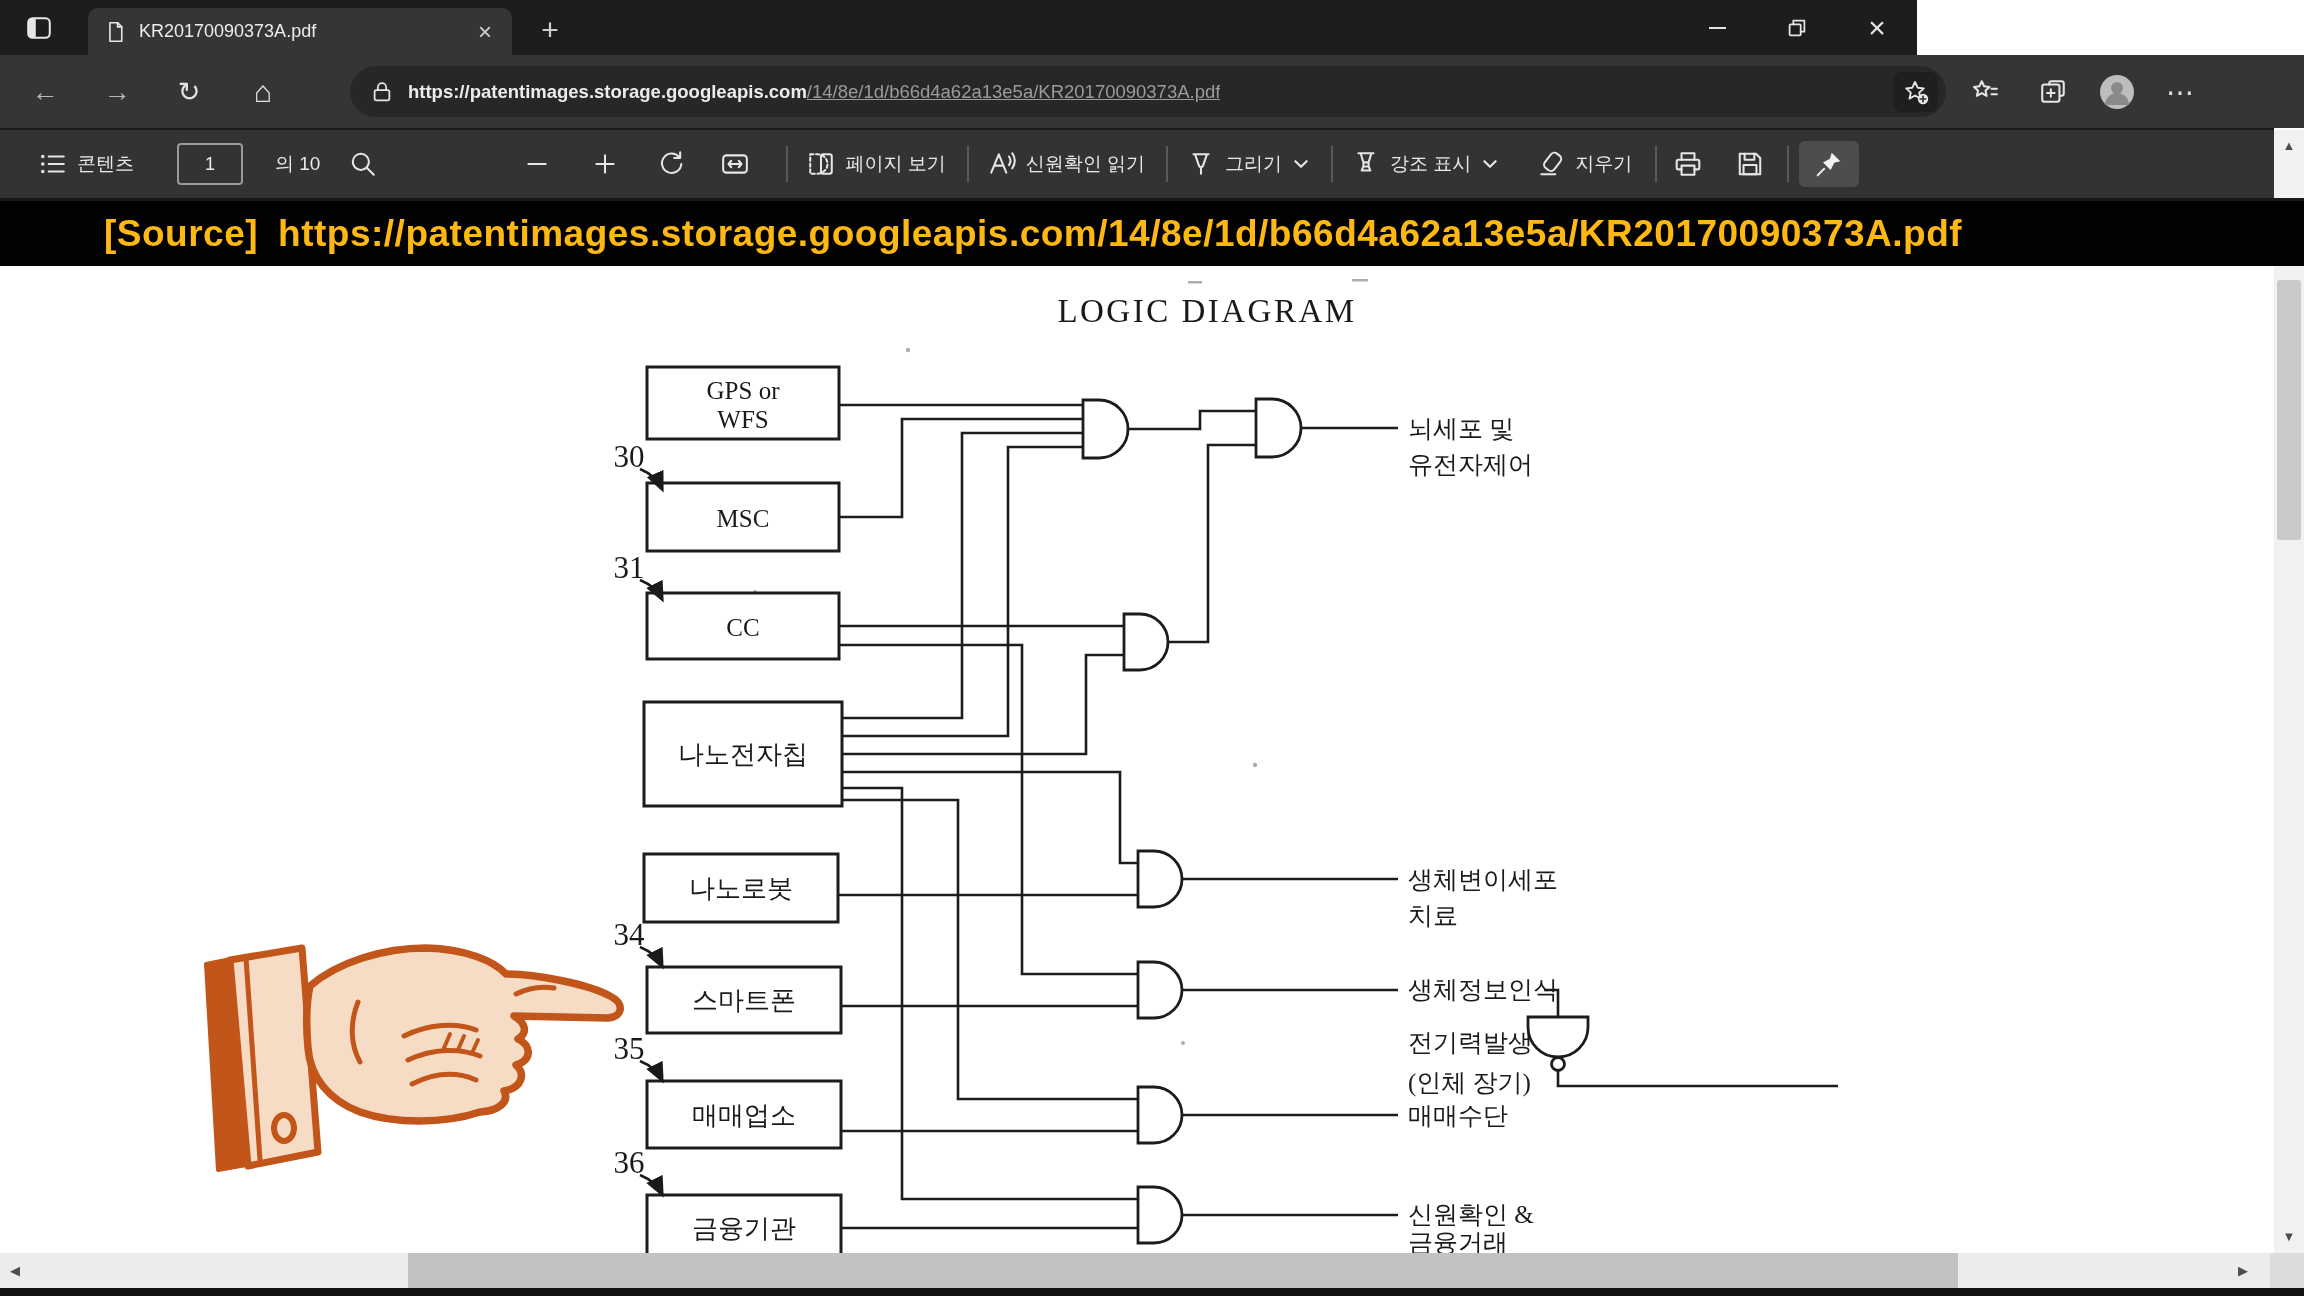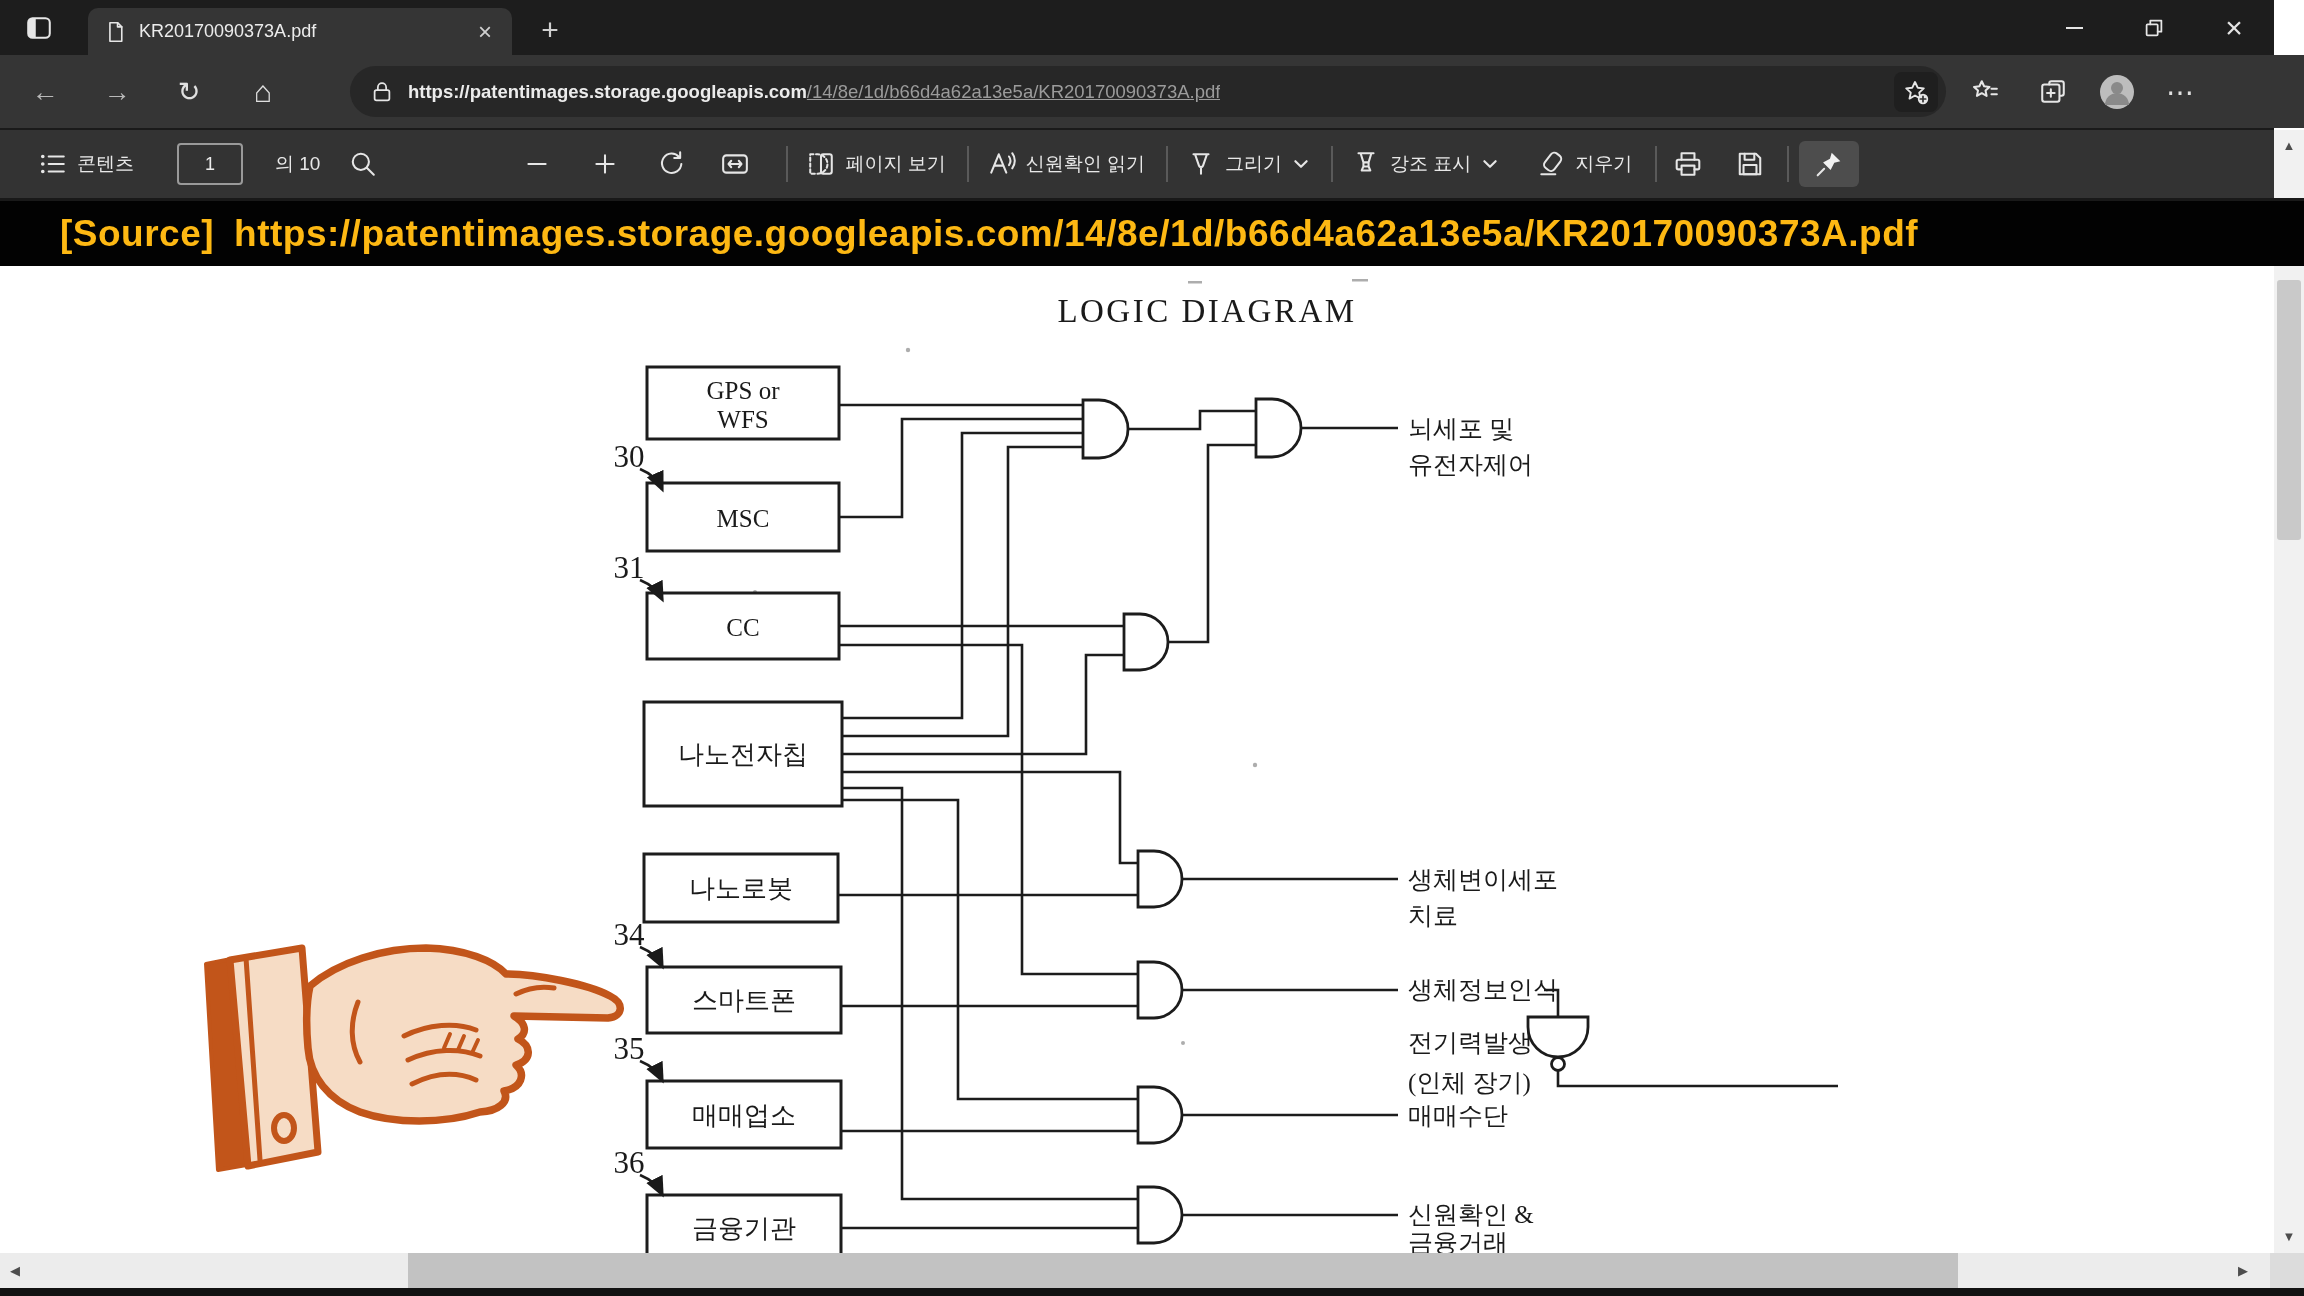--- a/index.html
+++ b/index.html
@@ -1,20 +1,20 @@
 <!DOCTYPE html>
 <html><head>
 <meta charset="utf-8">
 <style>
   * { margin:0; padding:0; box-sizing:border-box; }
   html,body { width:2304px; height:1296px; overflow:hidden; background:#fff;
               font-family:"Liberation Sans", sans-serif; }
 
   
-  #titlebar { position:absolute; left:0; top:0; width:2274px; height:55px; background:#1d1d1d; z-index:60; }
+  #titlebar { position:absolute; left:0; top:0; width:1917px; height:55px; background:#1d1d1d; z-index:60; }
   .tab-actions { position:absolute; left:16px; top:9px; width:46px; height:38px; display:flex; align-items:center; justify-content:center; border-radius:7px; }
   #tab { position:absolute; left:88px; top:8px; width:424px; height:47px; background:#353535; border-radius:10px 10px 0 0; display:flex; align-items:center; padding:0 12px 0 16px; z-index:61; }
   #tab .tab-title { flex:1; color:#ececec; font-size:18px; margin-left:13px; white-space:nowrap; overflow:hidden; }
   .tab-close { width:30px; height:30px; color:#cfcfcf; font-size:24px; line-height:30px; text-align:center; border-radius:5px; }
   #newtab { position:absolute; left:530px; top:12px; width:40px; height:38px; color:#cfcfcf; font-size:30px; line-height:36px; text-align:center; }
   #win-controls { position:absolute; right:0; top:0; height:55px; display:flex; z-index:62; }
   #win-controls .wbtn { width:80px; height:55px; display:flex; align-items:center; justify-content:center; color:#e4e4e4; font-size:24px; }
   .min-glyph { display:block; width:17px; height:2px; background:#e4e4e4; }
 
   #navbar { position:absolute; left:0; top:55px; width:2304px; height:73px; background:#353535; z-index:60; }
@@ -28,21 +28,21 @@
 
   
   #pdftoolbar { position:absolute; left:0; top:128px; width:2274px; height:70px; background:#333333; border-top:2px solid #1a1a1a; display:flex; align-items:center; color:#e8e8e8; font-size:19px; z-index:60; }
   .tb { display:flex; align-items:center; gap:10px; padding:7px 9px; border-radius:6px; white-space:nowrap; }
   .sep { width:2px; height:36px; background:#5a5a5a; }
   #pagebox { width:66px; height:42px; border:2px solid #9a9a9a; border-radius:4px; background:transparent; color:#ececec; font-size:18px; text-align:center; font-family:"Liberation Sans",sans-serif; }
   .pin-active { background:#4d4d4d; padding:9px 16px; border-radius:6px; }
   svg.i { width:28px; height:28px; stroke:#e6e6e6; fill:none; stroke-width:1.9; stroke-linecap:round; stroke-linejoin:round; }
 
   
-  #banner { position:absolute; left:0; top:198px; width:2304px; height:68px; background:#020202; display:flex; align-items:center; padding-left:60px; z-index:50; border-top:3px solid #191919; }
+  #banner { position:absolute; left:0; top:198px; width:2304px; height:68px; background:#020202; display:flex; align-items:center; padding-left:104px; z-index:50; border-top:3px solid #191919; }
   #banner span { color:#fdb813; font-size:37px; font-weight:bold; letter-spacing:0.5px; }
   #banner .src-url { margin-left:20px; }
 
   
   #content { position:absolute; left:0; top:266px; width:2304px; height:987px; background:#ffffff; z-index:10; }
   #diagram { position:absolute; left:0; top:0; }
   #diagram text { font-family:"Liberation Serif", serif; fill:#1a1a1a; }
   .wire { stroke:#1c1c1c; stroke-width:2.6; fill:none; }
   .shape { stroke:#1c1c1c; stroke-width:2.8; fill:#ffffff; }
   .dbox  { stroke:#1c1c1c; stroke-width:3; fill:#ffffff; }

